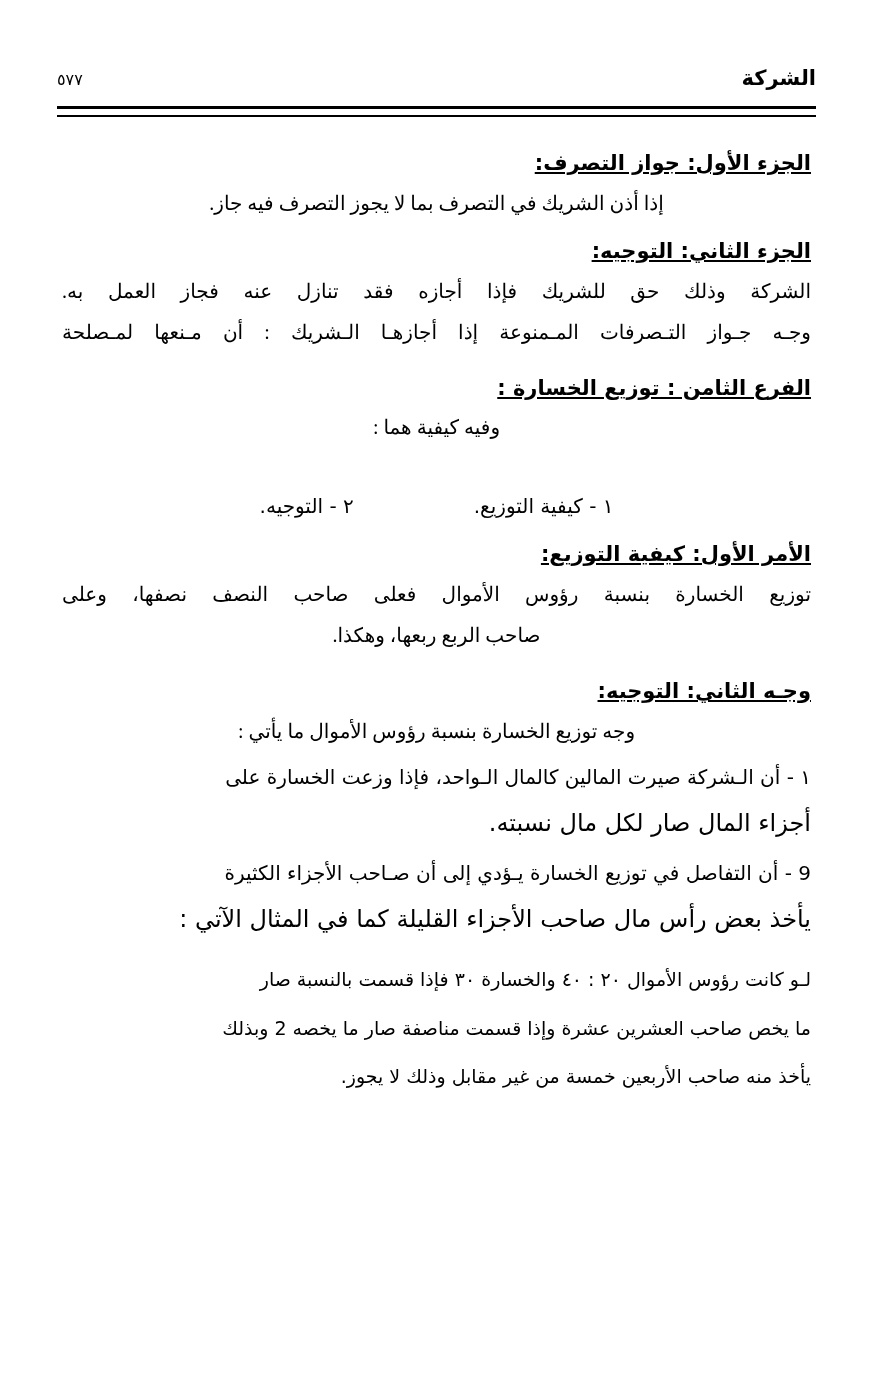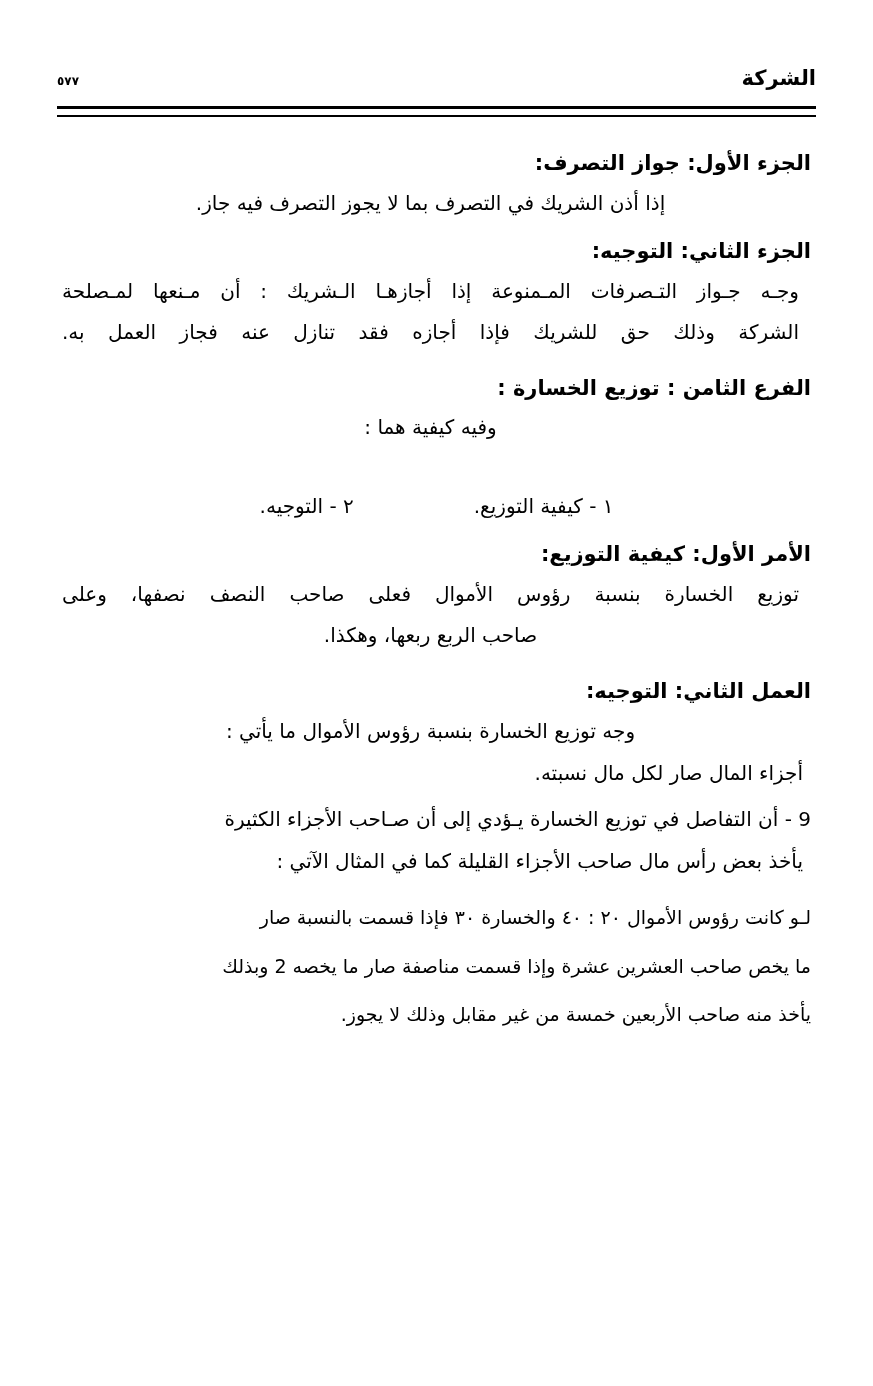--- a/index.html
+++ b/index.html
@@ -28,22 +28,22 @@
     flex-direction: row;
     justify-content: space-between;
     align-items: baseline;
   }
   .header-title {
     font-size: 21px;
     font-weight: bold;
     letter-spacing: 0px;
   }
   .header-page-number {
-    font-size: 12px;
-    font-weight: bold;
+    font-size: 16px;
+    font-weight: normal;
     direction: rtl;
   }
   .header-rule {
     position: absolute;
     top: 106px;
     right: 57px;
     left: 57px;
     height: 6px;
     border-top: 3px solid #000;
     border-bottom: 2px solid #000;
@@ -57,28 +57,30 @@
     left: 62px;
   }
 
   .heading {
     font-size: 21px;
     font-weight: bold;
     text-align: right;
     line-height: 1.75;
     margin-top: 10px;
     margin-bottom: 2px;
+    text-decoration: underline;
   }
 
   .para {
     font-size: 20px;
     line-height: 1.95;
     text-align: justify;
     text-align-last: center;
-    margin: 2px 12px 2px 0;
+    margin: 2px 0 2px 0;
+    font-family: Liberation Serif, serif;
   }
   .para.center {
     text-align: center;
     text-align-last: center;
   }
   .para.stretch {
     text-align: justify;
     text-align-last: justify;
   }
 
@@ -98,25 +100,25 @@
 
   .numbered {
     font-size: 20px;
     line-height: 2.0;
     text-align: justify;
     text-align-last: right;
     margin: 6px 0 2px 0;
   }
 
   .indent-cont {
-    font-size: 20px;
+    font-size: 24px;
     line-height: 2.0;
     text-align: justify;
     text-align-last: right;
-    margin: 0 8px 2px 0;
+    margin: 0 0 2px 0;
     padding-right: 0;
   }
 
   .example {
     font-size: 19px;
     line-height: 2.15;
     text-align: justify;
     text-align-last: right;
     margin: 8px 0 0 0;
   }
@@ -135,45 +137,46 @@
   <div class="header-rule"></div>
 
   <div class="body">
 
     <div class="heading">الجزء الأول: جواز التصرف:</div>
 
     <div class="para center">إذا أذن الشريك في التصرف بما لا يجوز التصرف فيه جاز.</div>
 
     <div class="heading">الجزء الثاني: التوجيه:</div>
 
+    <div class="para stretch">الشركة وذلك حق للشريك فإذا أجازه فقد تنازل عنه فجاز العمل به.</div>
     <div class="para stretch">وجـه جـواز التـصرفات المـمنوعة إذا أجازهـا الـشريك : أن مـنعها لمـصلحة</div>
-    <div class="para stretch">الشركة وذلك حق للشريك فإذا أجازه فقد تنازل عنه فجاز العمل به.</div>
 
     <div class="spacer-sm"></div>
 
     <div class="heading">الفرع الثامن : توزيع الخسارة :</div>
 
     <div class="para center">وفيه كيفية هما :</div>
 
     <div class="list-row">
       <div class="item">١  - كيفية التوزيع.</div>
       <div class="item">٢  - التوجيه.</div>
     </div>
 
     <div class="heading">الأمر الأول: كيفية التوزيع:</div>
 
     <div class="para stretch">توزيع الخسارة بنسبة رؤوس الأموال فعلى صاحب النصف نصفها، وعلى</div>
     <div class="para center">صاحب الربع ربعها، وهكذا.</div>
 
     <div class="spacer-sm"></div>
 
-    <div class="heading">العمل الثاني: التوجيه:</div>
+    <div class="heading">وجـه الثاني: التوجيه:</div>
 
     <div class="para center">وجه توزيع الخسارة بنسبة رؤوس الأموال ما يأتي :</div>
 
+    <div class="numbered">١  - أن الـشركة صيرت المالين كالمال الـواحد، فإذا وزعت الخسارة على</div>
     <div class="indent-cont">أجزاء المال صار لكل مال نسبته.</div>
 
     <div class="numbered">9  - أن التفاصل في توزيع الخسارة يـؤدي إلى أن صـاحب الأجزاء الكثيرة</div>
     <div class="indent-cont">يأخذ بعض رأس مال صاحب الأجزاء القليلة كما في المثال الآتي :</div>
 
     <div class="spacer-sm"></div>
 
     <div class="example">لـو كانت رؤوس الأموال ٢٠ : ٤٠ والخسارة ٣٠ فإذا قسمت بالنسبة صار</div>
     <div class="example">ما يخص صاحب العشرين عشرة وإذا قسمت مناصفة صار ما يخصه 2 وبذلك</div>
     <div class="example">يأخذ منه صاحب الأربعين خمسة من غير مقابل وذلك لا يجوز.</div>

